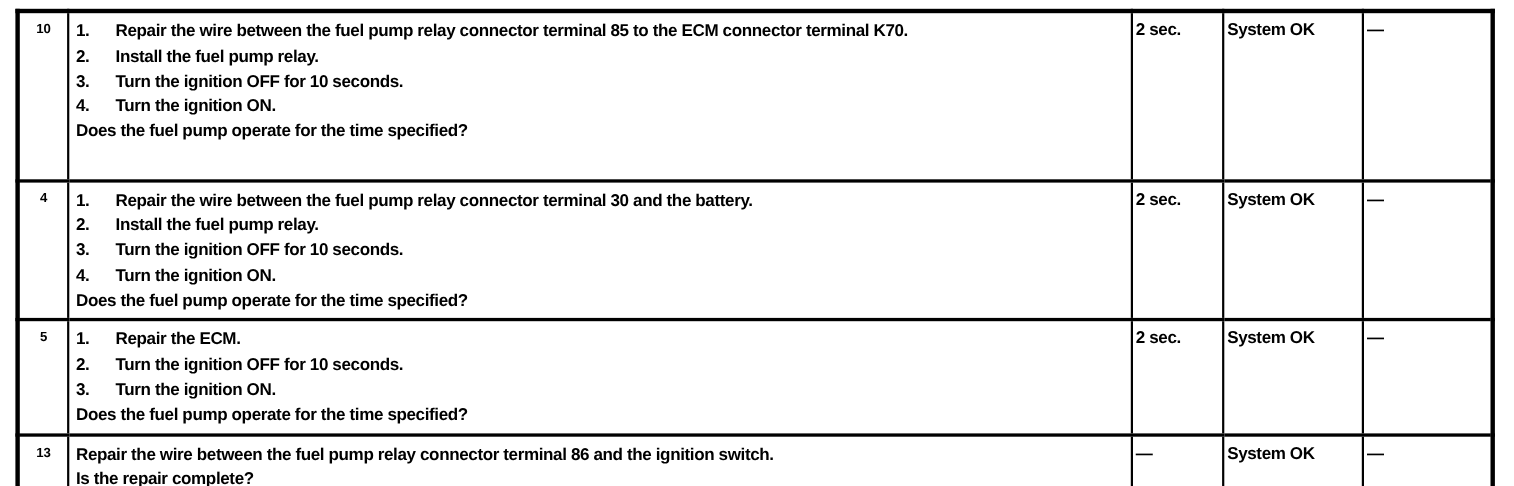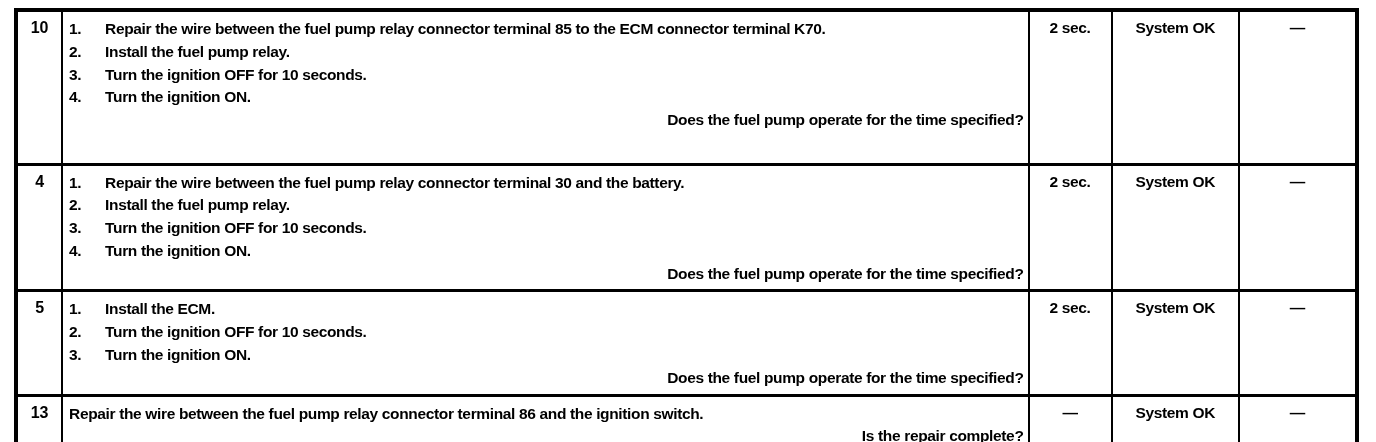--- a/index.html
+++ b/index.html
@@ -37,37 +37,36 @@
   table.diag tr:last-child td { border-bottom: none; }
 
   col.c-step  { width: 46px; }
   col.c-act   { width: 965px; }
   col.c-val   { width: 83px; }
   col.c-yes   { width: 127px; }
   col.c-no    { width: 118px; }
 
   td.step {
     text-align: center;
-    font-size: 16px;
+    font-size: 12px;
     font-weight: bold;
     color: #000000;
     padding: 7px 2px 0 2px;
     letter-spacing: -0.2px;
     border-left: none;
   }
   td.action {
     padding: 6px 4px 4px 6px;
     font-size: 15.5px;
     font-weight: bold;
     color: #000000;
     line-height: 1.47;
     letter-spacing: -0.35px;
   }
   td.val, td.yes, td.no {
-    text-align: center;
     font-size: 15.5px;
     font-weight: bold;
     color: #000000;
     padding: 7px 3px 0 3px;
     letter-spacing: -0.35px;
   }
   td.no { border-right: none; }
 
   ol.steps {
     list-style: none;
@@ -82,21 +81,20 @@
   ol.steps li .num {
     position: absolute;
     left: 0;
     top: 0;
     width: 26px;
     text-align: left;
   }
   .question {
     margin-top: 0;
     padding-left: 0;
-    text-align: right;
   }
   .plain-line { padding-left: 0; }
   .row-h-10 { height: 154px; }
   .row-h-11 { height: 125px; }
   .row-h-12 { height: 99px; }
   .row-h-13 { height: 56px; }
 </style>
 </head>
 <body>
 
@@ -157,21 +155,21 @@
         <td class="val">2 sec.</td>
         <td class="yes">System OK</td>
         <td class="no">—</td>
       </tr>
 
       <tr class="row-h-12">
         <td class="step">5</td>
         <td class="action">
           <ol class="steps">
             <li>
-              <span class="num">1.</span><span>Install the ECM.</span>
+              <span class="num">1.</span><span>Repair the ECM.</span>
             </li>
             <li>
               <span class="num">2.</span><span>Turn the ignition OFF for 10 seconds.</span>
             </li>
             <li>
               <span class="num">3.</span><span>Turn the ignition ON.</span>
             </li>
           </ol>
           <div class="question">Does the fuel pump operate for the time specified?</div>
         </td>

